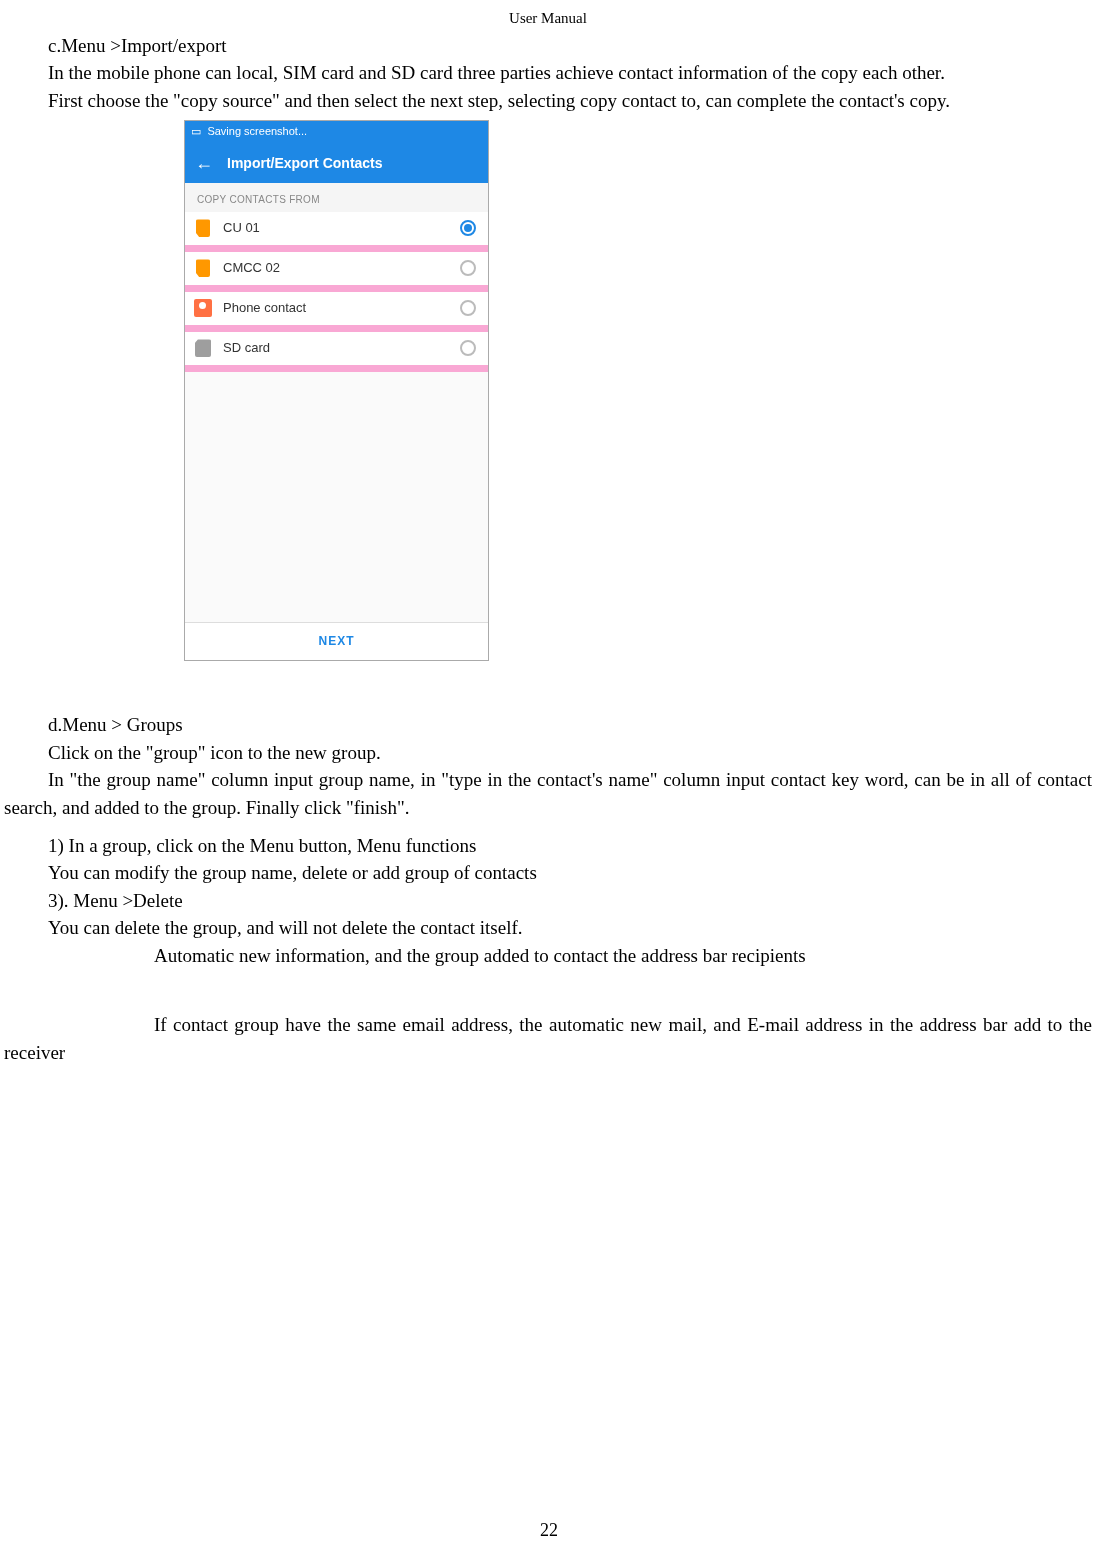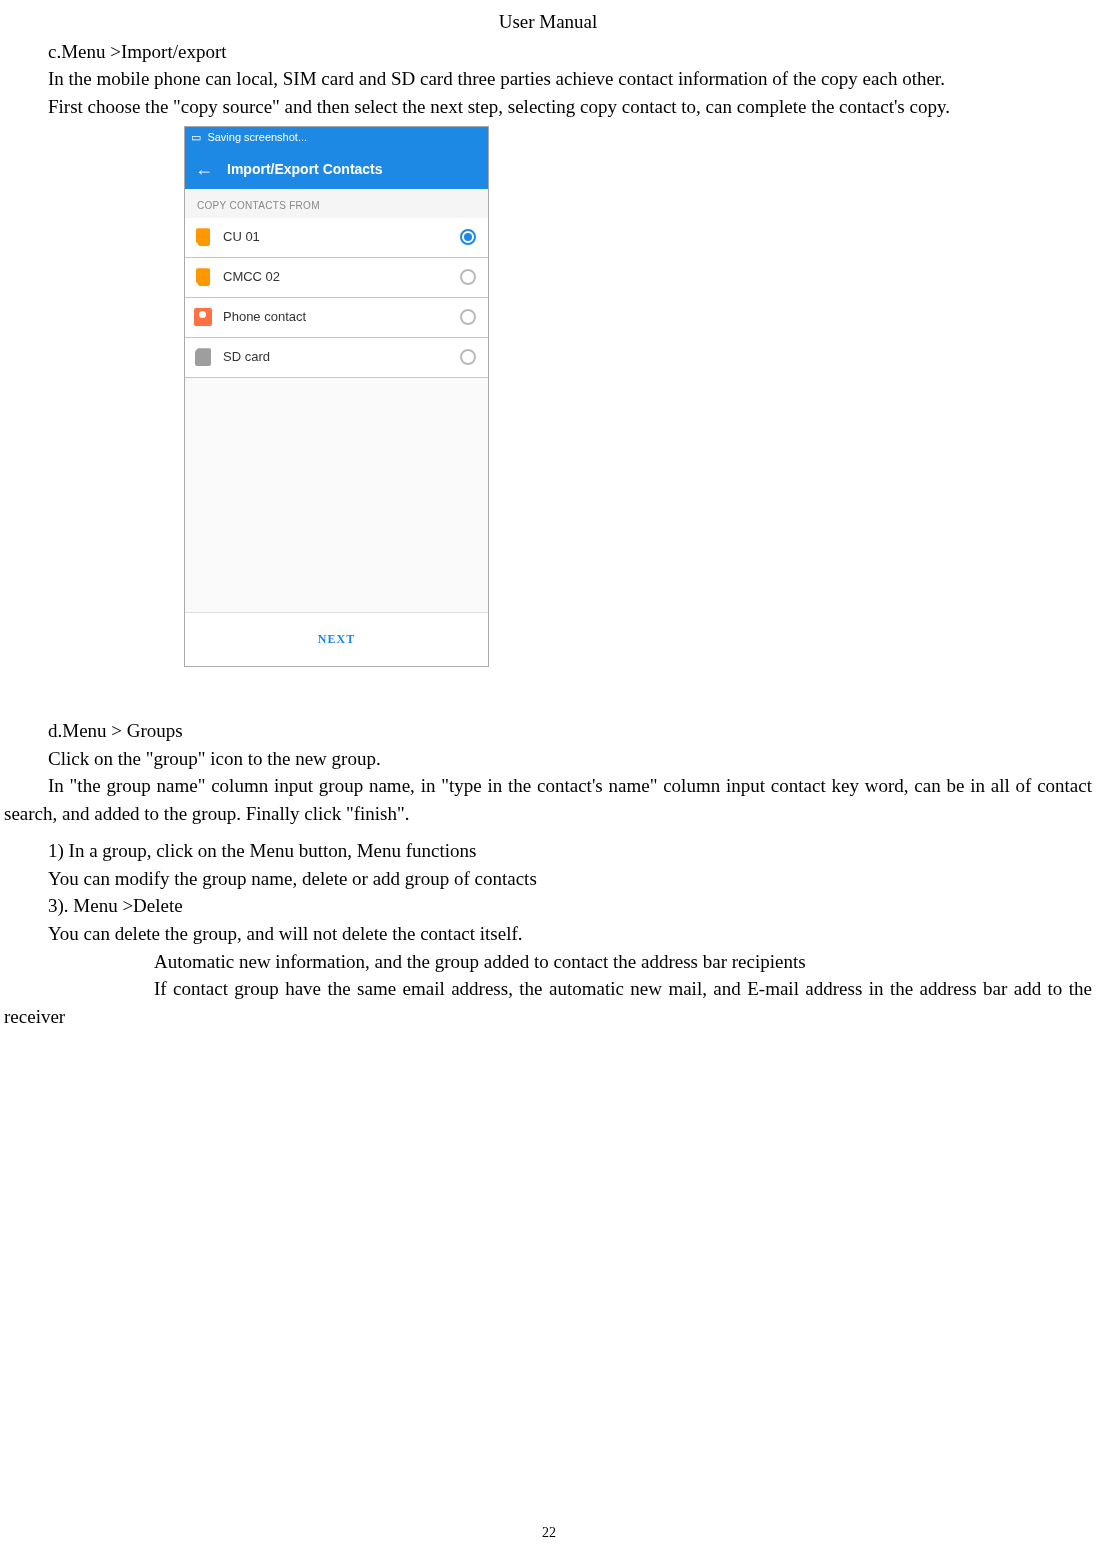--- a/index.html
+++ b/index.html
@@ -9,41 +9,41 @@
       line-height: 1.45;
       color: #000;
       background: #fff;
       width: 1096px;
       height: 1559px;
       position: relative;
       padding: 0;
     }
     .header-title {
       text-align: center;
-      font-size: 19px;
+      font-size: 15px;
       padding-top: 8px;
       padding-bottom: 2px;
     }
     .content {
       padding: 0 4px;
     }
     .indent { padding-left: 44px; }
     .para {
       text-align: justify;
       margin-bottom: 0;
     }
     .para-first {
       text-indent: 44px;
     }
     .page-number {
       position: absolute;
       bottom: 16px;
       left: 2px; right: 0;
       text-align: center;
-      font-size: 14px;
+      font-size: 18px;
     }
 
     
     .phone-wrap {
       margin: 6px 0 6px 180px;
     }
     .phone {
       width: 305px;
       height: 541px;
       border: 1px solid #aaa;
@@ -88,21 +88,21 @@
       background: #f5f5f5;
     }
     .list {
       background:#fff;
     }
     .row {
       display: flex;
       align-items: center;
       height: 40px;
       padding: 0 12px 0 8px;
-      border-bottom: 1px solid #f9a8d4;
+      border-bottom: 7px solid #f9a8d4;
       gap: 10px;
     }
     .row .ic {
       width: 20px; height: 20px;
       display:flex; align-items:center; justify-content:center;
     }
     .row .lbl { flex: 1; font-size: 13px; color:#333; }
     .radio {
       width: 16px; height: 16px;
       border: 2px solid #bbb;
@@ -121,23 +121,22 @@
       border-radius:50%;
     }
     .phone-body { flex:1; background:#fafafa; }
     .next-bar {
       border-top: 1px solid #ddd;
       text-align: center;
       color: #1e88e5;
       font-weight: bold;
       font-size: 12px;
       letter-spacing: 1px;
-      padding: 18px 0;
+      padding: 10px 0;
       background:#fff;
-      font-family:Liberation Serif, serif;
     }
     
     .ic-sim   { width:14px;height:18px;background:#ff9800;border-radius:2px 2px 2px 2px; clip-path: polygon(0 0,100% 0,100% 100%,25% 100%,0 75%); }
     .ic-contact { width:18px;height:18px;background:#ff7043;border-radius:2px;position:relative; }
     .ic-contact::after{content:"";position:absolute;left:5px;top:3px;width:7px;height:7px;background:#fff;border-radius:50%;}
     .ic-sd    { width:16px;height:18px;background:#9e9e9e;border-radius:2px; clip-path: polygon(0 18%,18% 0,100% 0,100% 100%,0 100%);}
     .ic-phone { width:12px;height:18px;background:#616161;border-radius:2px;}
 
     .spacer-sm { height: 10px; }
     .spacer-md { height: 44px; }
@@ -215,17 +214,17 @@
   <div class="indent para">Click on the "group" icon to the new group.</div>
   <div class="para para-first">In "the group name" column input group name, in "type in the contact's name" column input contact key word, can be in all of contact search, and added to the group. Finally click "finish".</div>
 
   <div class="spacer-sm"></div>
 
   <div class="indent para">1)    In a group, click on the Menu button,    Menu functions</div>
   <div class="indent para">You can modify the group name, delete or add group of contacts</div>
   <div class="indent para">3).    Menu &gt;Delete</div>
   <div class="indent para">You can delete the group, and will not delete the contact itself.</div>
   <div class="deep-indent para">Automatic new information, and the group added to contact the address bar recipients</div>
-  <div class="para" style="text-indent:150px;">If contact group have the same email address, the automatic new mail, and E-mail address in the address bar add to the receiver</div>
+  <div class="para" style="text-indent:150px;margin-top:42px;">If contact group have the same email address, the automatic new mail, and E-mail address in the address bar add to the receiver</div>
 
 </div>
 
 <div class="page-number">22</div>
 
 </body></html>

